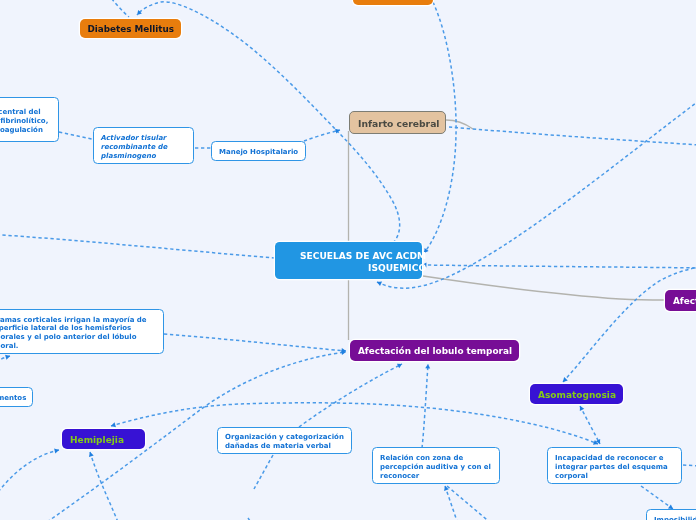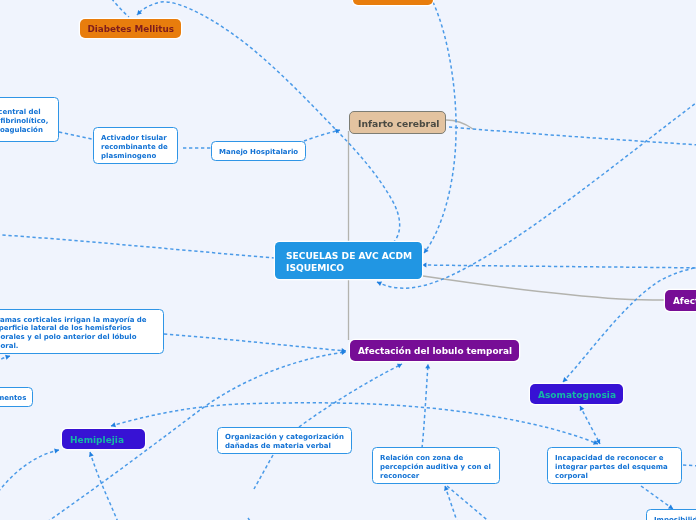--- a/index.html
+++ b/index.html
@@ -5,32 +5,32 @@
   html,body{margin:0;padding:0;}
   body{width:696px;height:520px;overflow:hidden;background:#f0f4fd;
        font-family:"DejaVu Sans",sans-serif;-webkit-font-smoothing:antialiased;}
   #canvas{position:relative;width:696px;height:520px;overflow:hidden;background:#f0f4fd;}
   svg.links{position:absolute;left:0;top:0;width:696px;height:520px;z-index:1;}
   .node{position:absolute;box-sizing:border-box;display:flex;align-items:center;
         border-radius:6px;z-index:5;}
   .node .lbl{display:block;font-weight:bold;white-space:pre;position:relative;top:1.7px;}
 
   .n-root{background:#2196e3;color:#fff;border-radius:4.5px;box-shadow:0 0 0 1.3px #fff;}
-  .n-root .lbl{font-size:9.1px;line-height:12.2px;padding:0 11px;}
+  .n-root .lbl{font-size:9.1px;line-height:12.2px;padding:0 25px;text-align:right;}
 
-  .n-orange{background:#e87d0d;color:#7f1d1d;border-radius:5px;box-shadow:0 0 0 1.3px #fff;}
+  .n-orange{background:#e87d0d;color:#0f172a;border-radius:5px;box-shadow:0 0 0 1.3px #fff;}
   .n-orange .lbl{font-size:8.8px;line-height:11px;padding:0 8px;}
 
   .n-tan{background:#e3c3a0;color:#4a4a42;border:1.2px solid #7d7d74;border-radius:5px;}
   .n-tan .lbl{font-size:9.2px;line-height:11px;padding:0 8px;text-align:right;}
 
   .n-purple{background:#770d96;color:#fff;border-radius:5px;box-shadow:0 0 0 1.3px #fff;}
   .n-purple .lbl{font-size:8.9px;line-height:11px;padding:0 8px;}
 
-  .n-indigo{background:#3712d4;color:#14b8a6;border-radius:5px;box-shadow:0 0 0 1.3px #fff;}
+  .n-indigo{background:#3712d4;color:#84cc16;border-radius:5px;box-shadow:0 0 0 1.3px #fff;}
   .n-indigo .lbl{font-size:9px;line-height:11px;padding:0 8px;}
 
   .n-leaf{background:#fff;border:1.5px solid #2f95e6;color:#1272d4;border-radius:4.5px;}
   .n-leaf .lbl{font-size:7px;line-height:8.8px;padding:0 7px;}
 </style>
 </head>
 <body>
 
 <div id="canvas">
 
@@ -117,21 +117,21 @@
   </div>
 
   <div class="node n-indigo" style="left:530px;top:383.8px;width:93px;height:20.5px;">
     <span class="lbl">Asomatognosia</span>
   </div>
 
   <div class="node n-indigo" style="left:62px;top:428.6px;width:83px;height:20.8px;">
     <span class="lbl">Hemiplejia</span>
   </div>
 
-  <div class="node n-leaf" style="left:93px;top:127px;width:85px;height:37px;">
+  <div class="node n-leaf" style="left:93px;top:127px;width:101px;height:37px;font-style:italic;">
     <span class="lbl">Activador tisular
 recombinante de
 plasminogeno</span>
   </div>
 
   <div class="node n-leaf" style="left:211px;top:141px;width:95px;height:20px;">
     <span class="lbl">Manejo Hospitalario</span>
   </div>
 
   <div class="node n-leaf" style="left:-41px;top:97px;width:100px;height:45px;">

